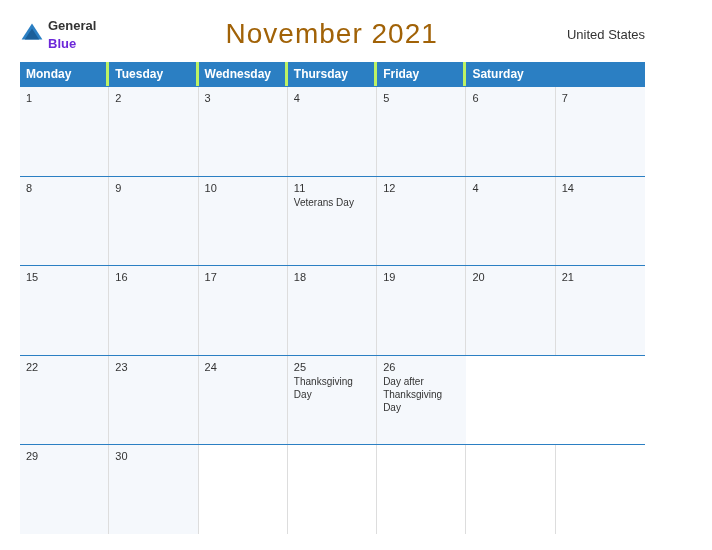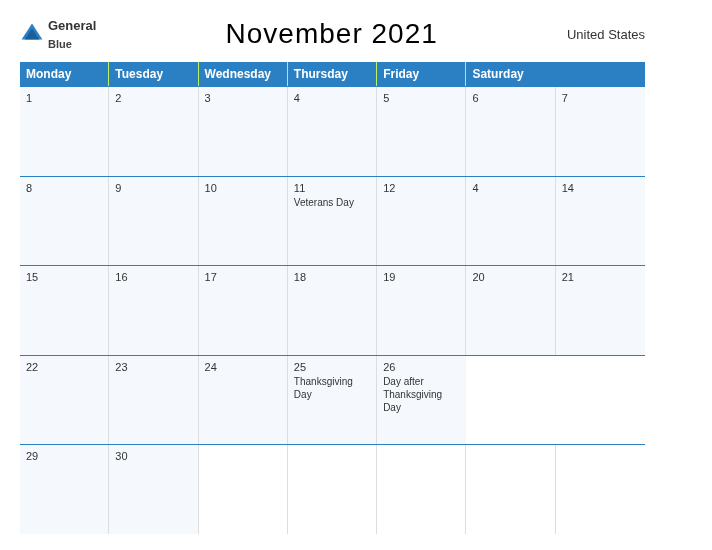--- a/index.html
+++ b/index.html
@@ -27,31 +27,31 @@
       display: flex;
       align-items: center;
       gap: 4px;
     }
     .logo-text-general {
       font-size: 13px;
       font-weight: bold;
       color: #333;
     }
     .logo-text-blue {
-      font-size: 11px;
+      font-size: 13px;
       font-weight: bold;
-      color: #404040;
+      color: #6d28d9;
     }
     .logo-icon {
       width: 24px;
       height: 24px;
     }
     .month-title {
       font-size: 28px;
-      color: #000000;
+      color: #a16207;
       font-weight: 400;
       letter-spacing: 1px;
     }
     .country-label {
       font-size: 13px;
       color: #333;
     }
     .calendar {
       flex: 1;
       display: flex;
@@ -60,21 +60,21 @@
     .cal-header {
       display: grid;
       grid-template-columns: repeat(7, 1fr);
       background: #2B7FC3;
     }
     .cal-header-cell {
       padding: 5px 6px;
       color: #fff;
       font-size: 12px;
       font-weight: bold;
-      border-right: 1px solid #bef264;
+      border-right: 3px solid #bef264;
     }
     .cal-header-cell:last-child {
       border-right: none;
     }
     .cal-body {
       flex: 1;
       display: flex;
       flex-direction: column;
     }
     .cal-week {

